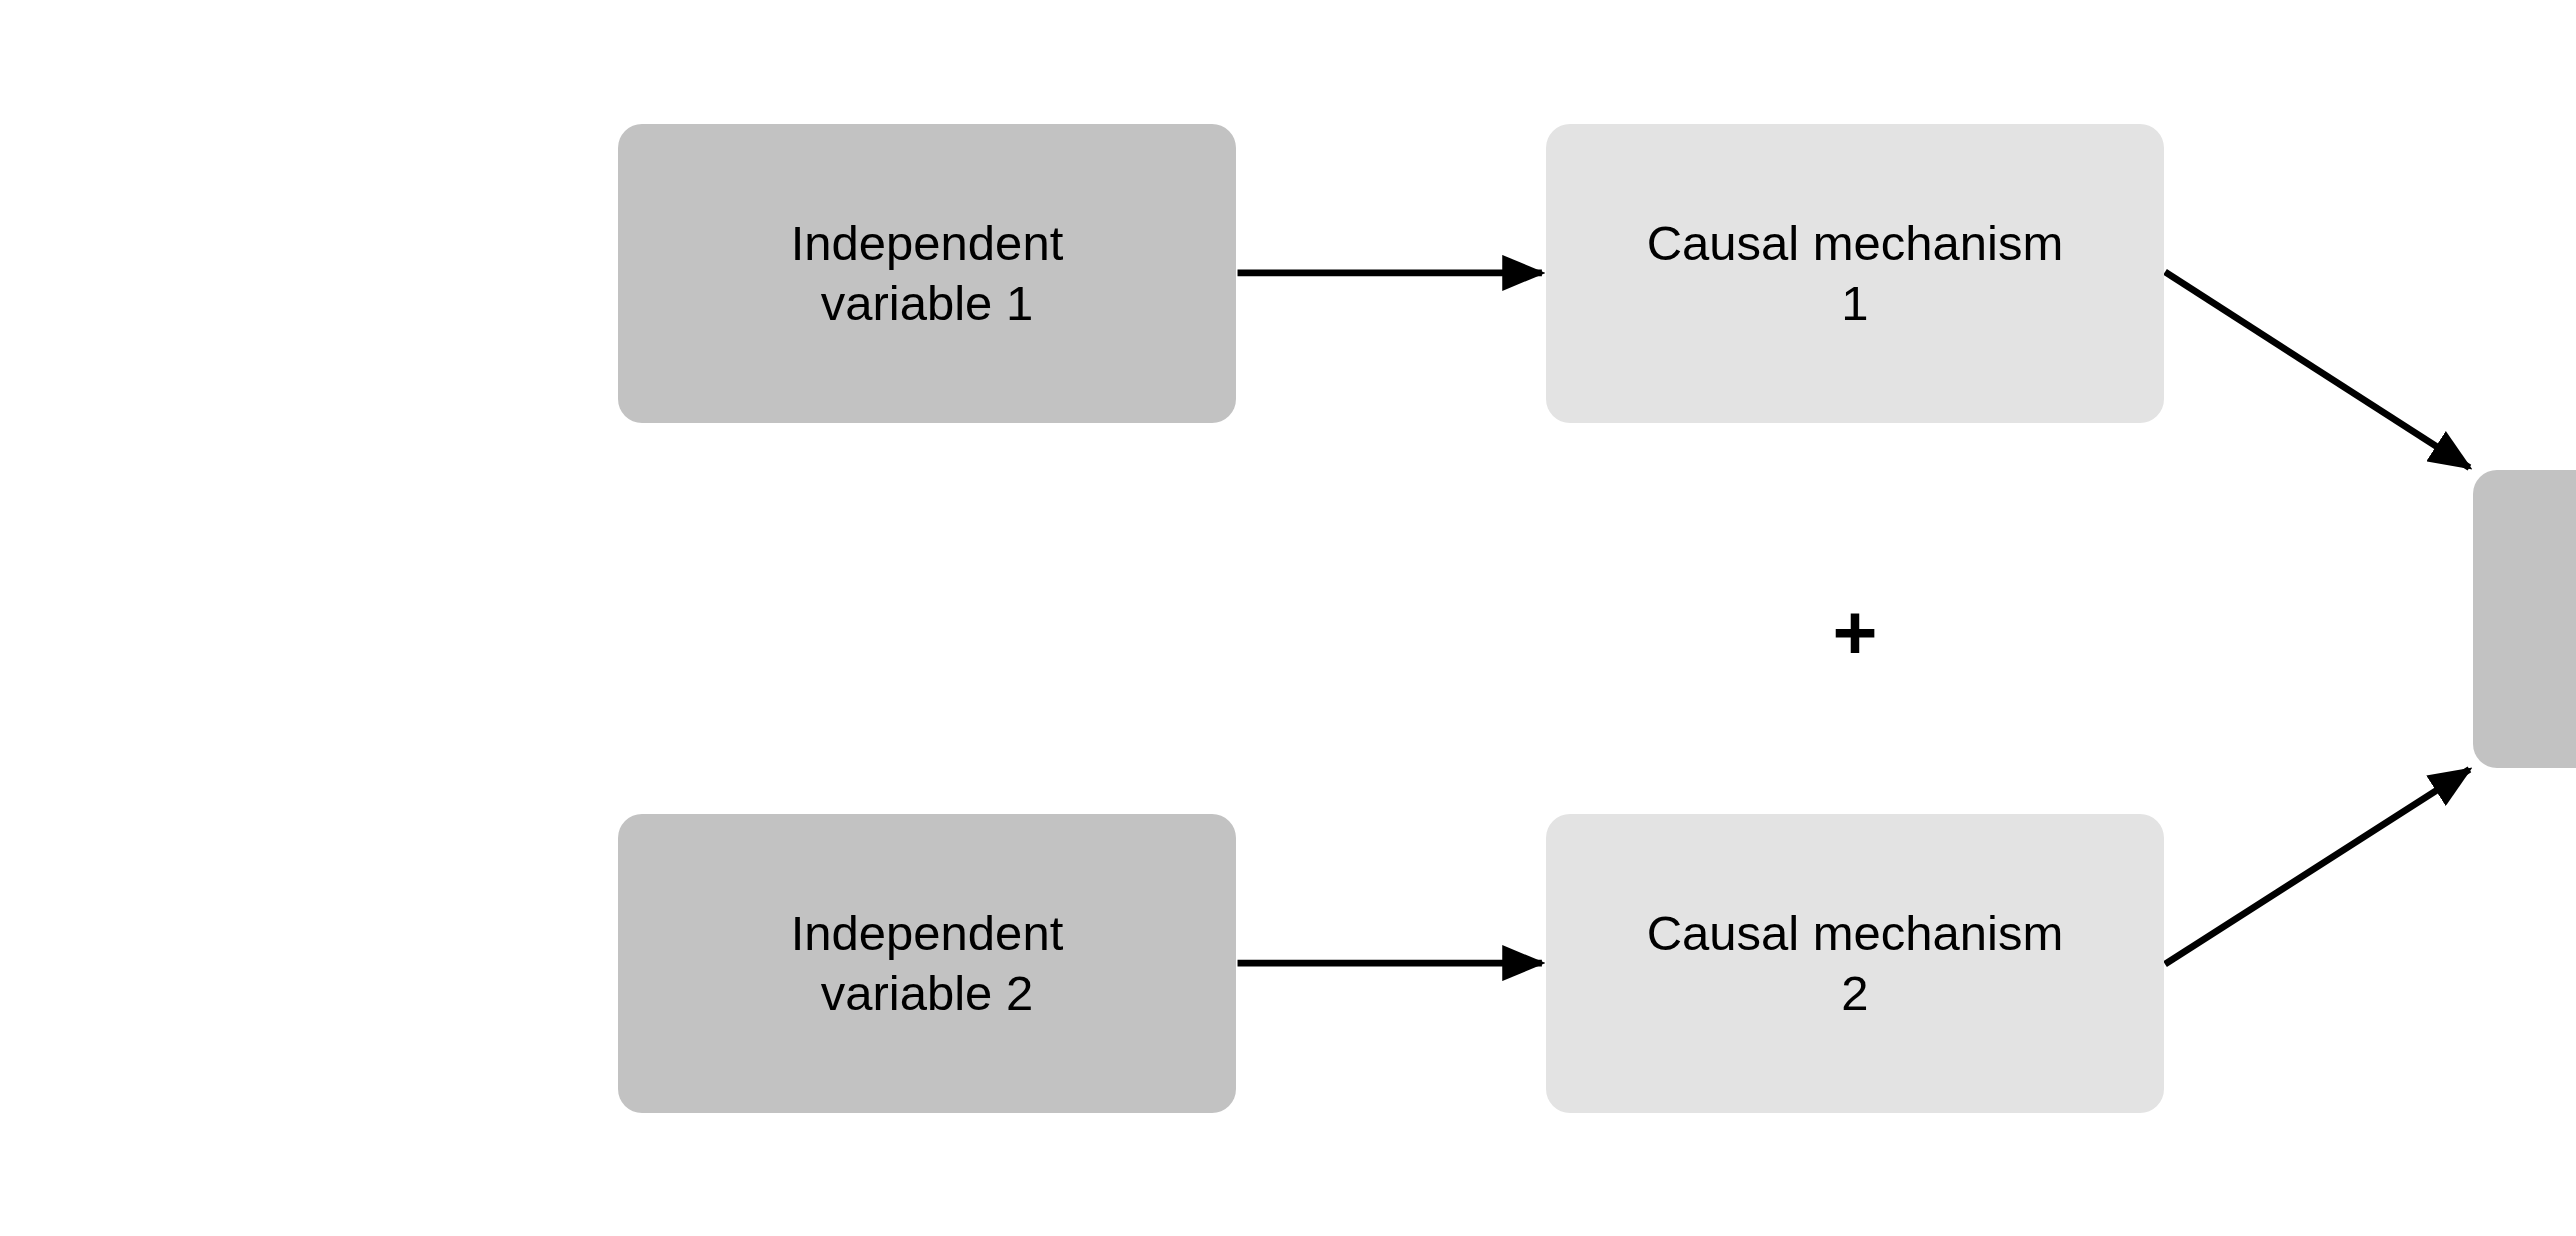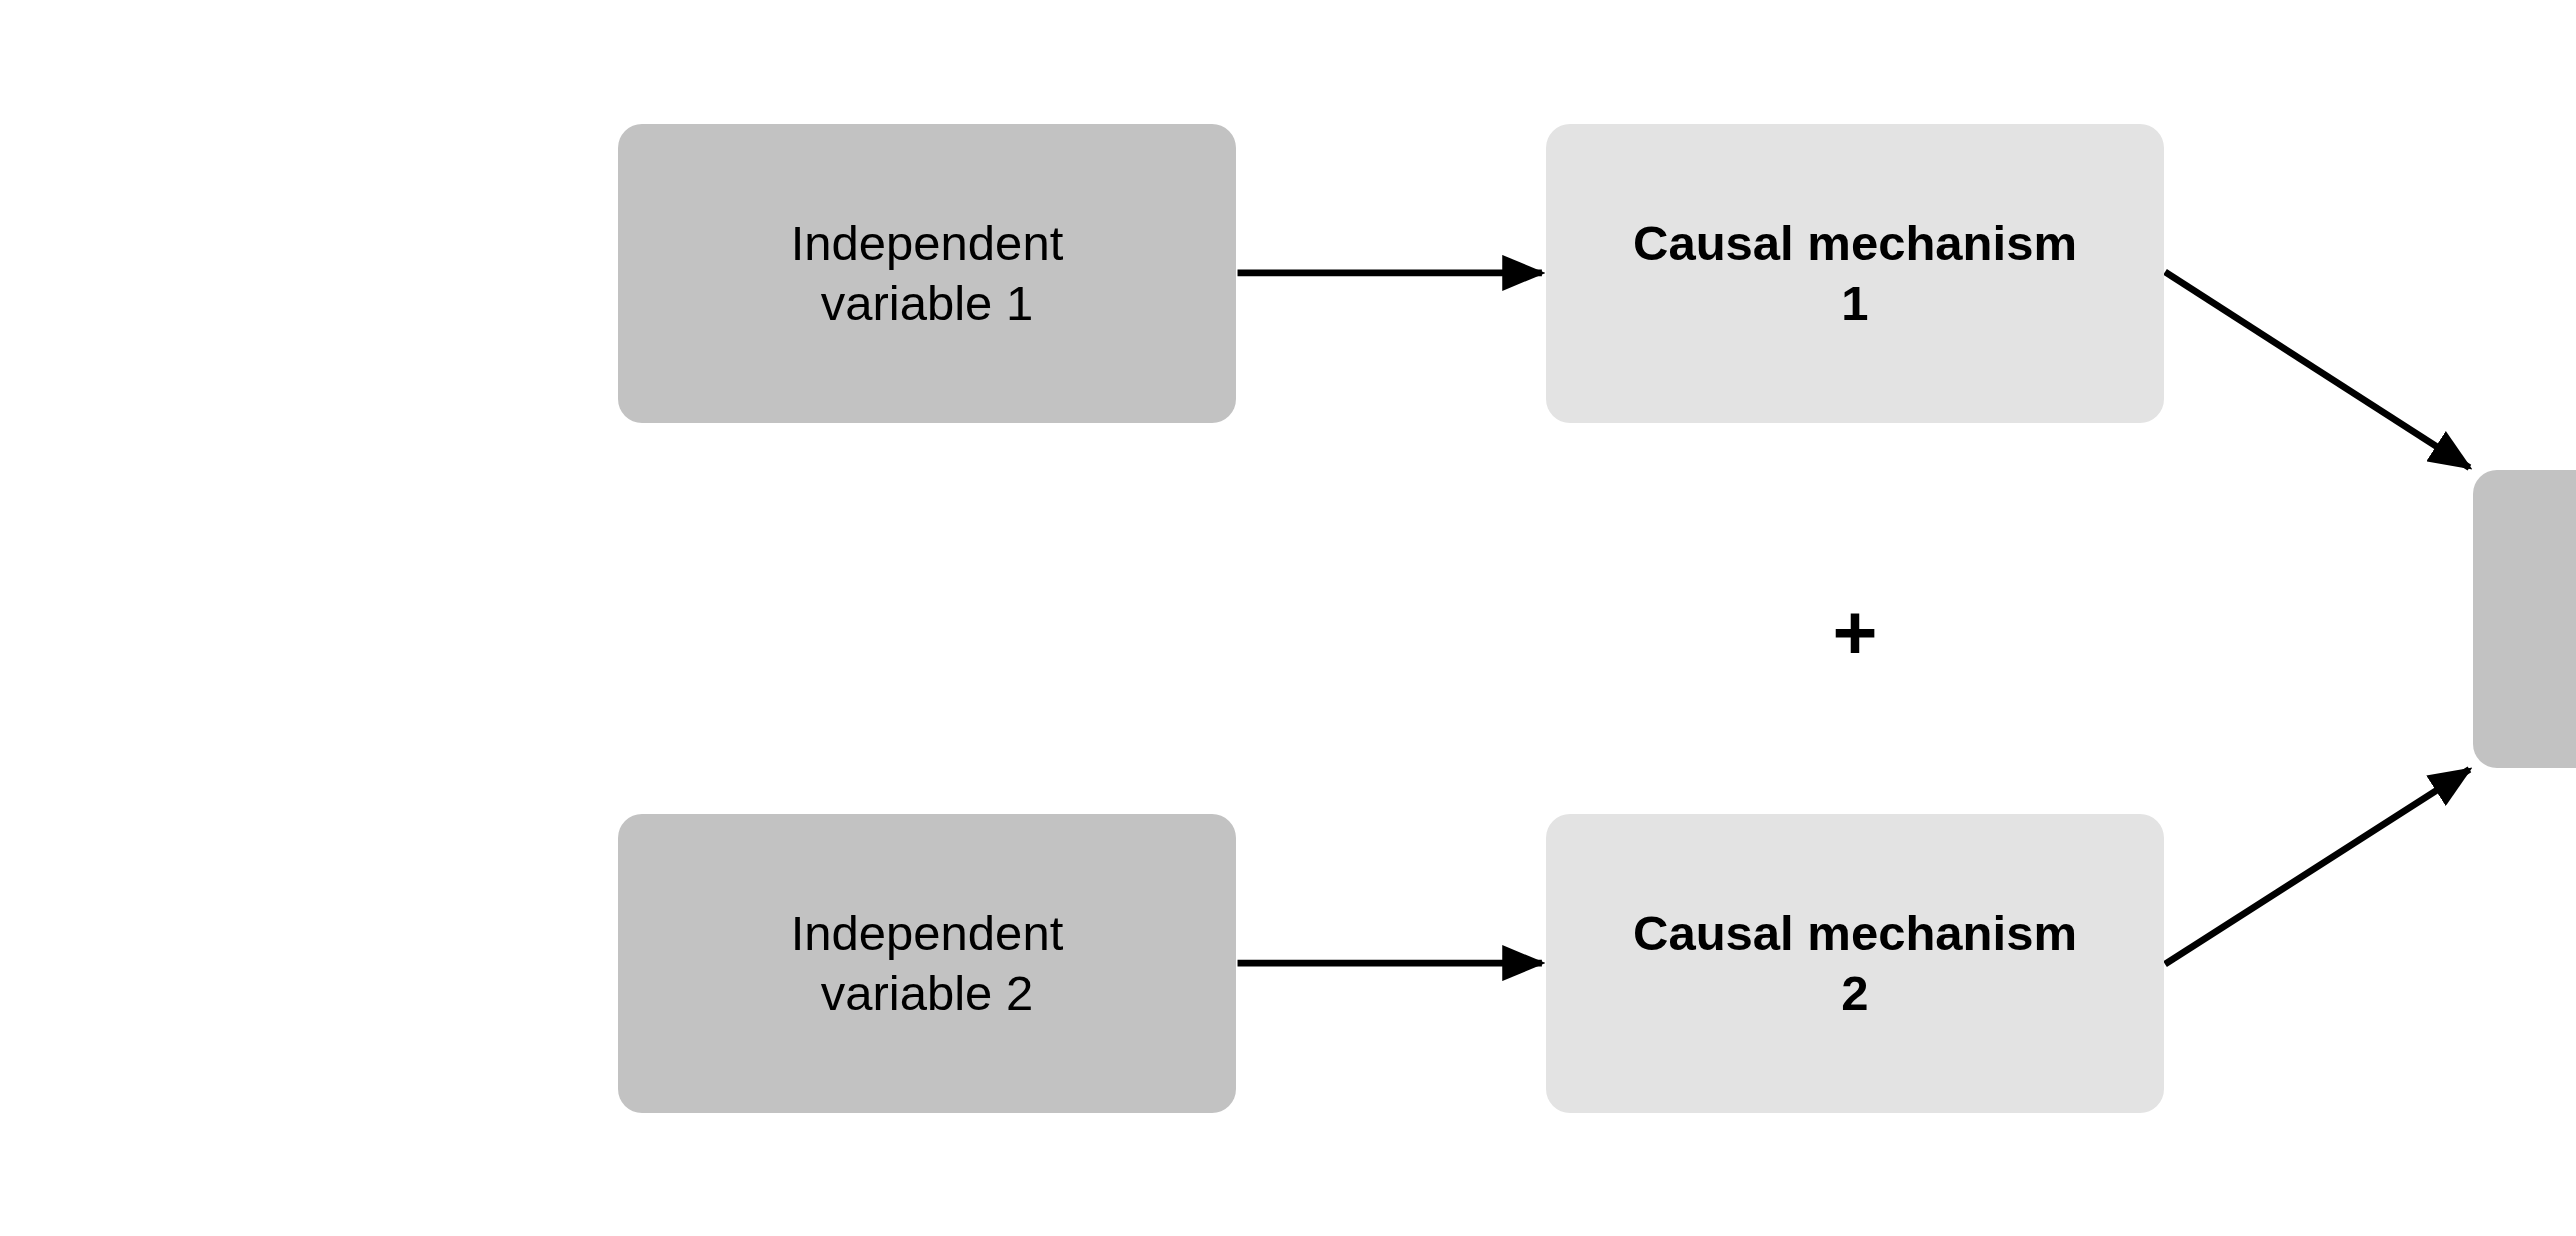--- a/index.html
+++ b/index.html
@@ -28,21 +28,21 @@
     border-radius: 24px;
     display: flex;
     align-items: center;
     justify-content: center;
     text-align: center;
     font-size: 49px;
     line-height: 1.22;
     white-space: pre-line;
   }
   .node--dark  { background: var(--dark-fill,  #c2c2c2); text-align: center; }
-  .node--light { background: var(--light-fill, #e3e3e3); font-weight: bold; }
+  .node--light { background: var(--light-fill, #e3e3e3); }
 
   #node-iv1 { left: 618px; top: 124px;  width: 618px; height: 299px; }
   #node-cm1 { left: 1546px; top: 124px;  width: 618px; height: 299px; }
   #node-dv  { left: 2473px; top: 470px;  width: 618px; height: 298px; }
   #node-iv2 { left: 618px; top: 814px; width: 618px; height: 299px; }
   #node-cm2 { left: 1546px; top: 814px; width: 618px; height: 299px; }
 
   .plus-sign {
     position: absolute;
     left: 1855px;

